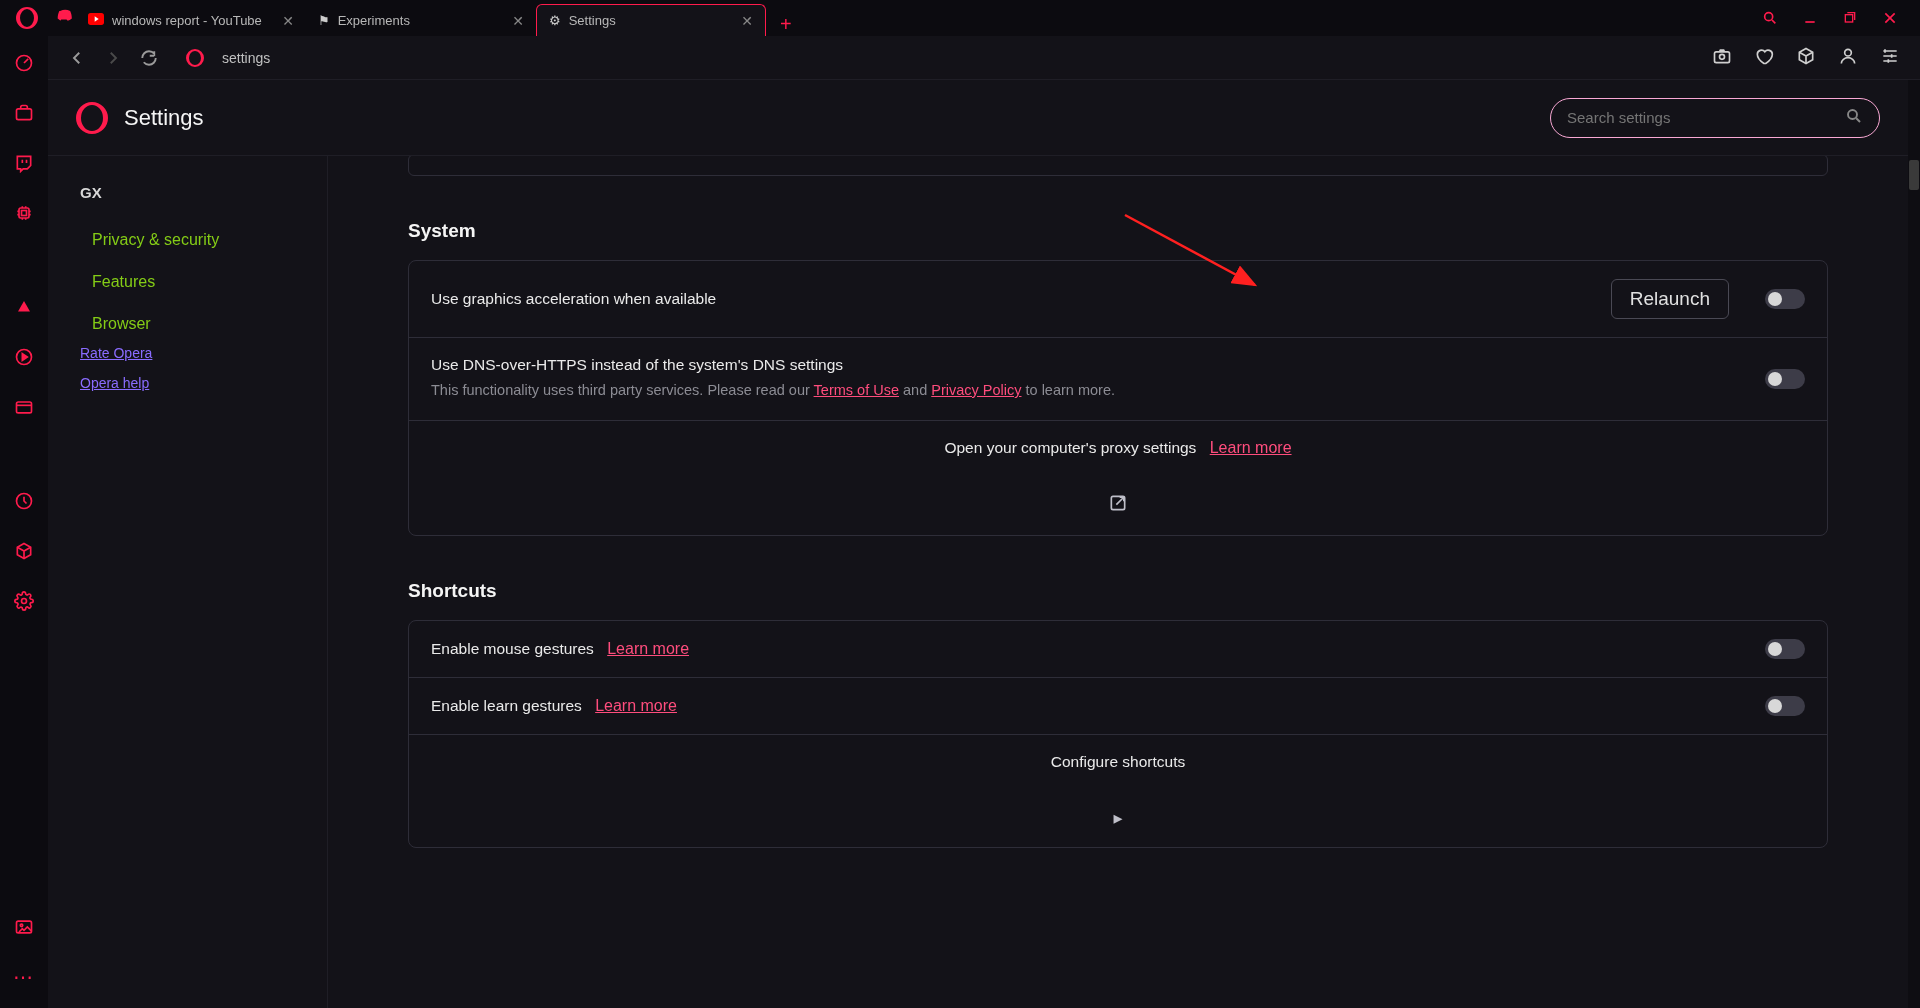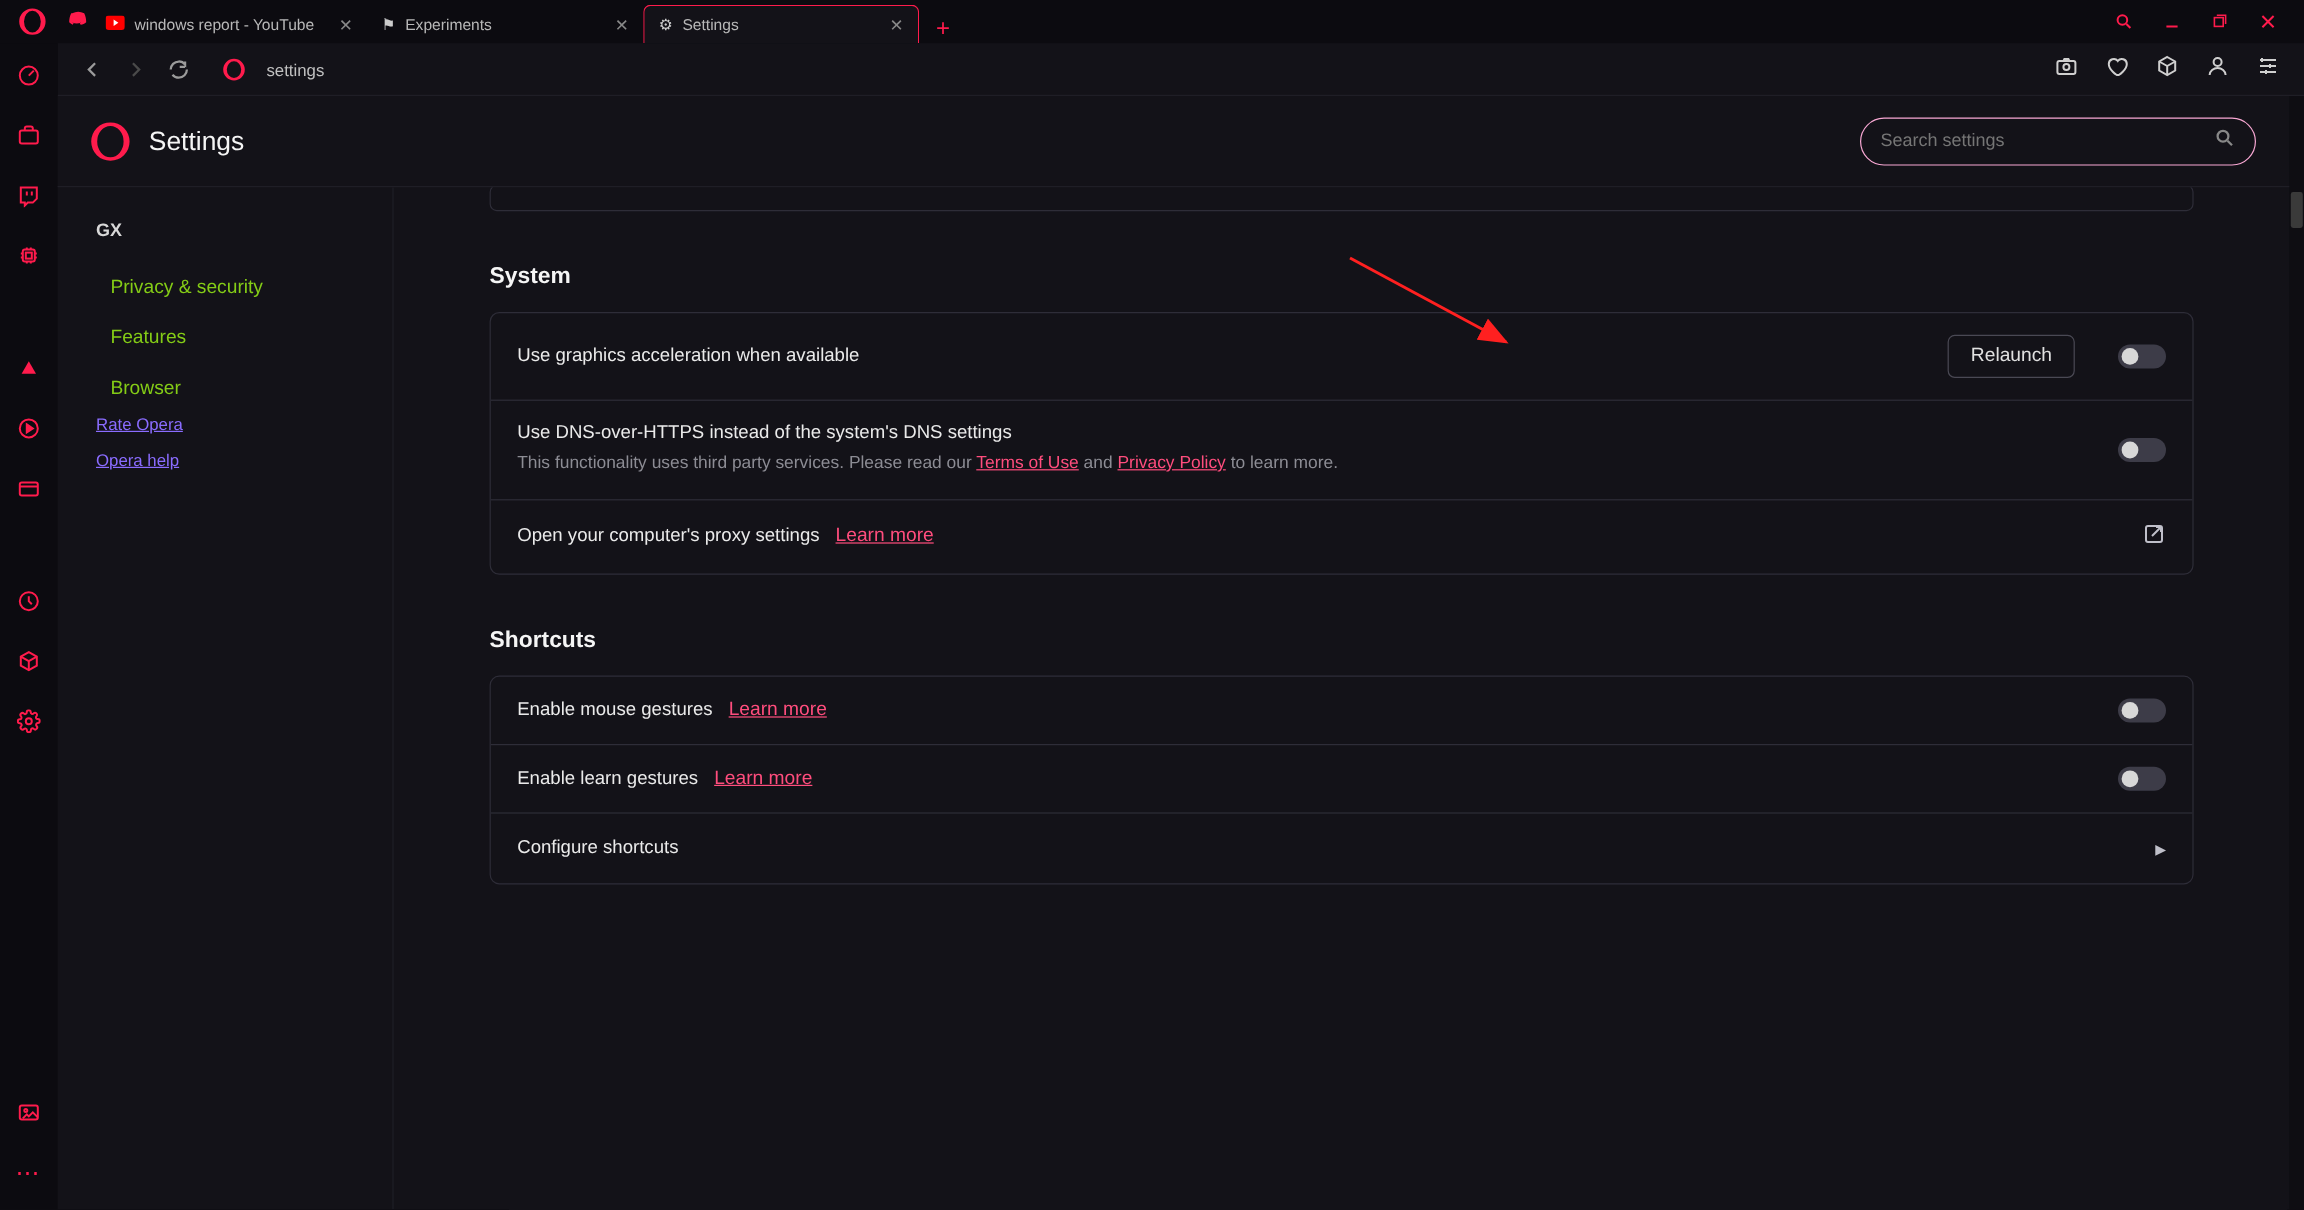--- a/index.html
+++ b/index.html
@@ -51,26 +51,26 @@
 .side-item { padding: 12px 32px 12px 44px; font-size: 16px; color: #84cc16; cursor: pointer; }
 .side-item.active { font-weight: 700; color: #fff; }
 .side-links { padding-left: 32px; }
 .side-link { display: block; color: #8a6cff; font-size: 14px; text-decoration: underline; margin-bottom: 14px; cursor: pointer; }
 
 .settings-content { flex: 1; padding: 0 80px 40px 80px; overflow-y: auto; color: #e0e0e0; }
 .ghost-box { height: 22px; border: 1px solid #2e2d38; border-radius: 6px; margin-top: -2px; }
 .section-header { font-size: 19px; font-weight: 700; margin: 44px 0 18px 0; color: #f5f5f5; }
 .settings-group { border: 1px solid #2e2d38; border-radius: 8px; }
 .setting-row { padding: 18px 22px; display: flex; align-items: center; border-bottom: 1px solid #2e2d38; gap: 36px; }
-.setting-row:last-child { border-bottom: none; }
+.setting-row:last-child { border-bottom: none; flex-direction: column; }
 .setting-text { flex: 1; }
 .setting-label { font-size: 15.5px; color: #eaeaea; }
 .setting-desc { font-size: 14.5px; color: #8c8c94; margin-top: 6px; line-height: 1.5; }
 .link-pink { color: #ff4d7d; text-decoration: underline; cursor: pointer; }
-.relaunch-btn { border: 1px solid #4a4954; background: transparent; color: #e0e0e0; padding: 8px 18px; border-radius: 6px; font-size: 16px; cursor: pointer; }
+.relaunch-btn { border: 1px solid #4a4954; background: transparent; color: #e0e0e0; padding: 8px 18px; border-radius: 6px; font-size: 19px; cursor: pointer; }
 .toggle { width: 40px; height: 20px; border-radius: 10px; background: #3d3c48; position: relative; cursor: pointer; flex-shrink: 0; }
 .toggle-knob { width: 14px; height: 14px; border-radius: 50%; background: #d8d8d8; position: absolute; top: 3px; left: 3px; }
 .ext-icon { color: #bfbfc9; cursor: pointer; }
 .chevron-right { color: #bfbfc9; font-size: 18px; }
 
 
 .arrow-annot { position: absolute; pointer-events: none; z-index: 999; }
 </style>
 </head>
 <body>

